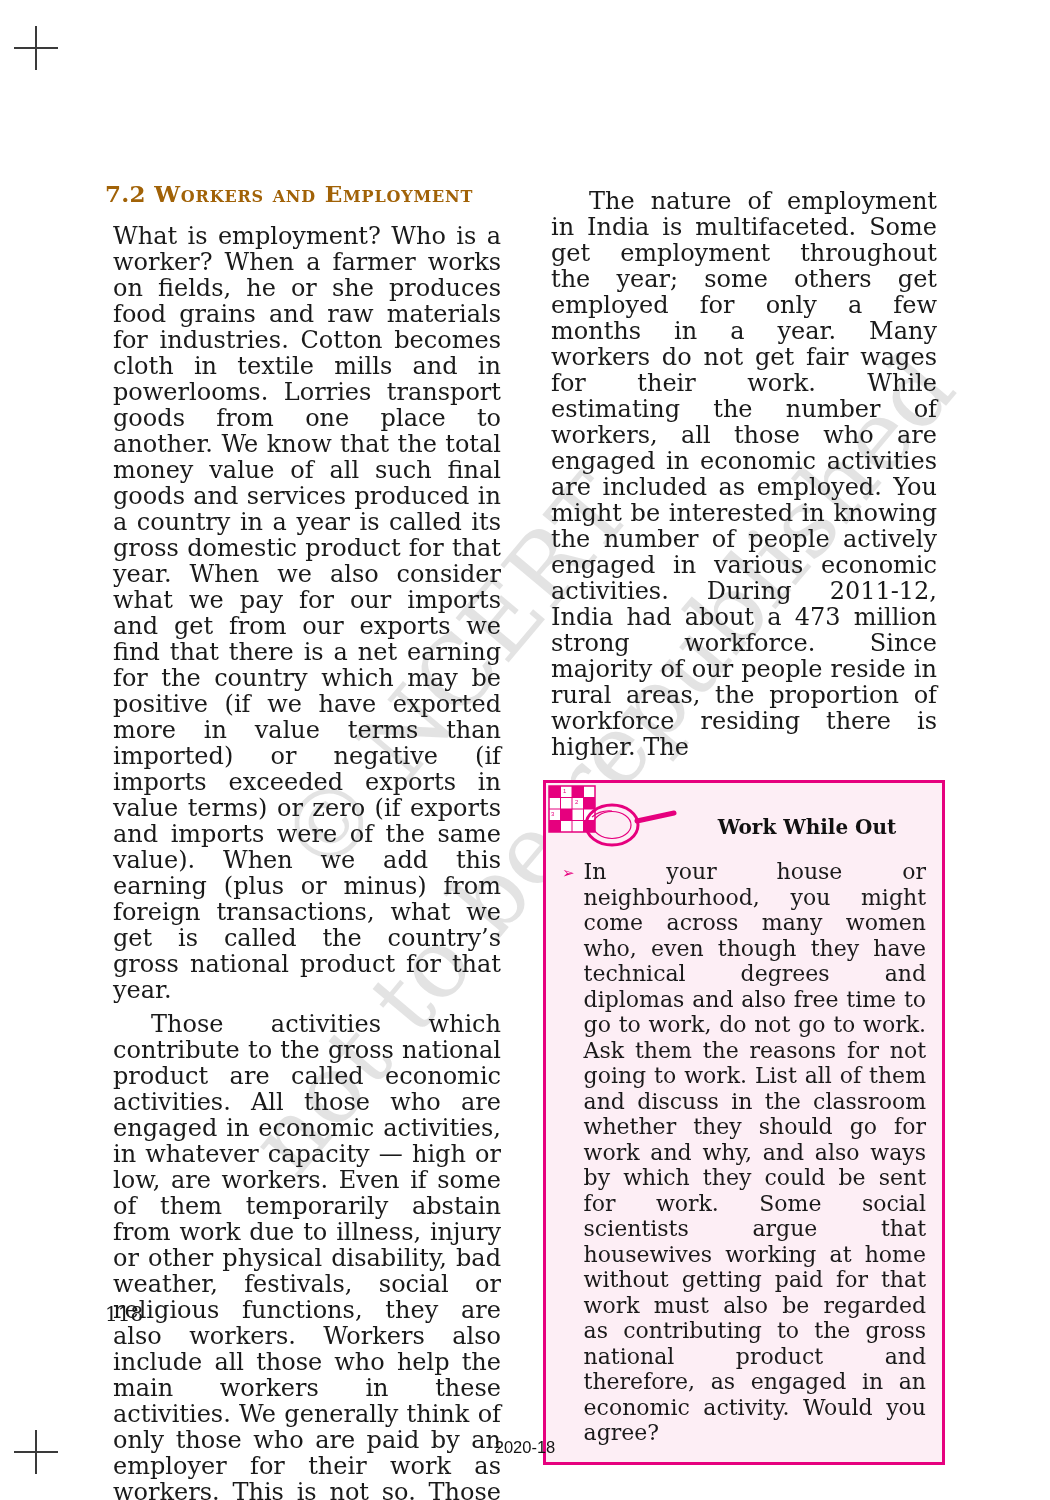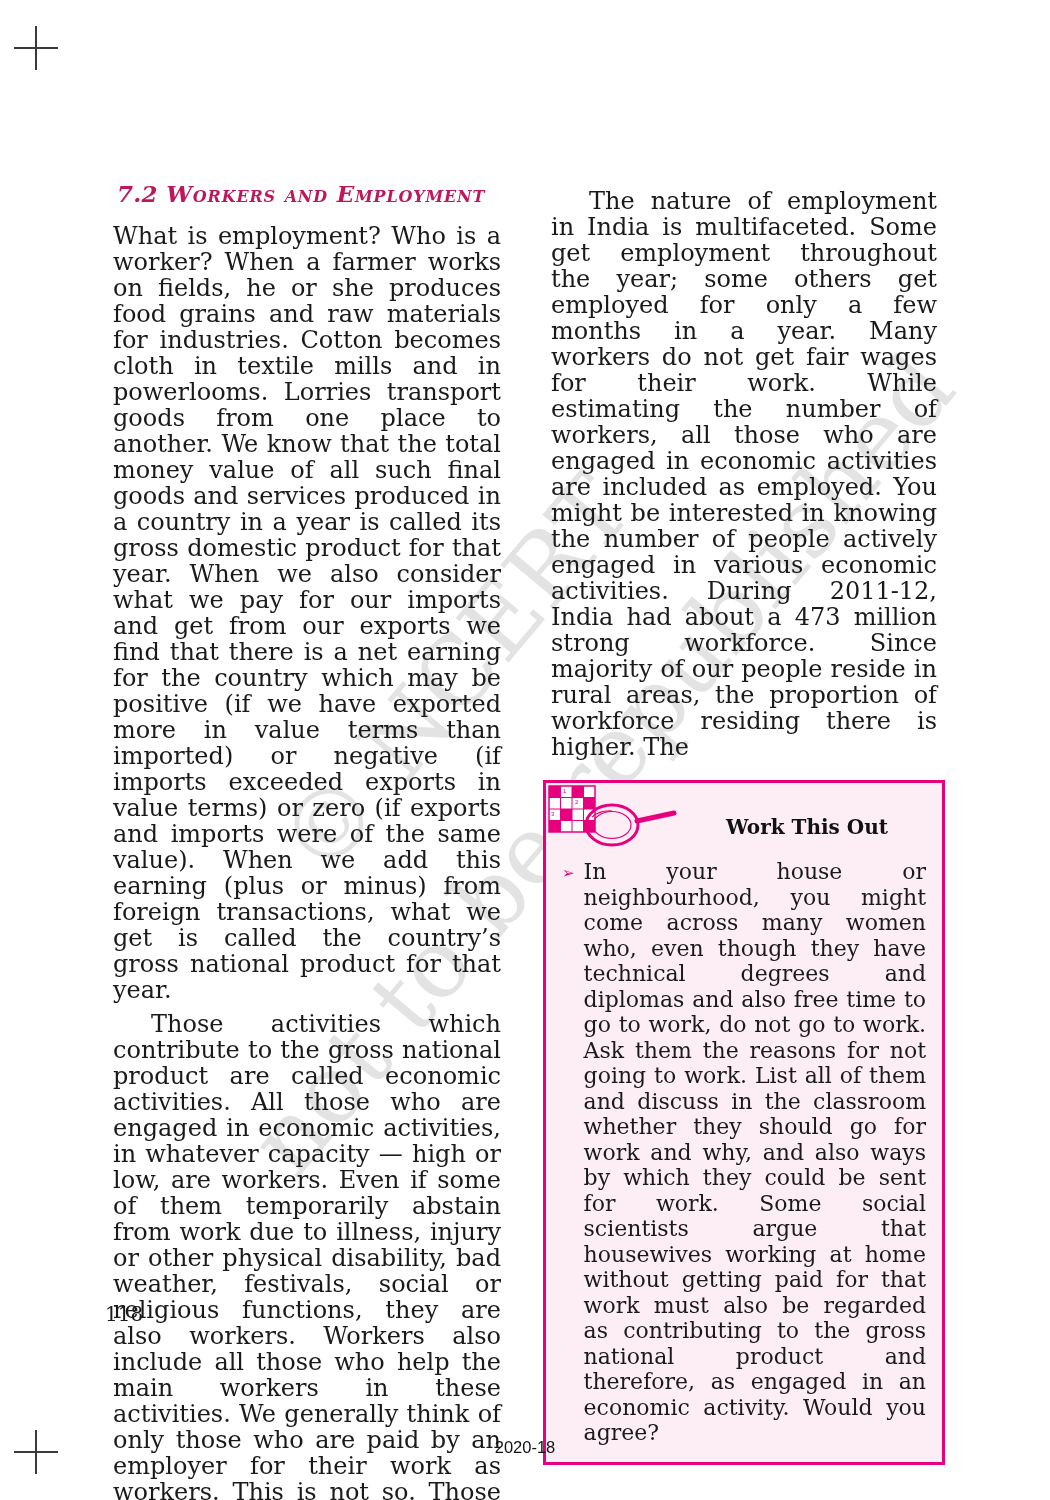--- a/index.html
+++ b/index.html
@@ -58,26 +58,25 @@
     top: 180px;
     width: 840px;
     z-index: 2;
     display: flex;
     gap: 34px;
   }
   .col-left  { width: 404px; }
   .col-right { width: 402px; }
 
   .section-heading {
-    margin: 0 0 16px 12px;
-    color: #be185d;
+    margin: 0 0 16px 0;
+    color: #a16207;
     font-size: 23px;
     font-weight: bold;
     letter-spacing: 0.3px;
-    font-style: italic;
   }
   .section-heading .sec-title {
     font-variant: small-caps;
     letter-spacing: 0.8px;
   }
 
   p.para {
     margin: 8px;
     font-size: 24px;
     line-height: 26px;
@@ -212,21 +211,21 @@
           </svg>
         </span>
         <span class="magnifier-icon">
           <svg width="96" height="52" viewBox="0 0 96 52">
             <ellipse cx="30" cy="26" rx="26" ry="20" fill="none" stroke="#e6007e" stroke-width="3"></ellipse>
             <ellipse cx="30" cy="26" rx="19" ry="13.5" fill="none" stroke="#e6007e" stroke-width="1.2"></ellipse>
             <line x1="55" y1="22" x2="92" y2="14" stroke="#e6007e" stroke-width="5" stroke-linecap="round"></line>
             <path d="M10 18 q8 -7 20 -6" fill="none" stroke="#e6007e" stroke-width="1.2"></path>
           </svg>
         </span>
-        <span class="box-title">Work This Out</span>
+        <span class="box-title">Work While Out</span>
       </div>
       <div class="box-body">
         <span class="box-bullet">➢</span>
         <p class="box-text">In your house or neighbourhood, you might come across many women who, even though they have technical degrees and diplomas and also free time to go to work, do not go to work. Ask them the reasons for not going to work. List all of them and discuss in the classroom whether they should go for work and why, and also ways by which they could be sent for work.  Some social scientists argue that housewives working at home without getting paid for that work must also be regarded as contributing to the gross national product and therefore, as engaged in an economic activity. Would you agree?</p>
       </div>
     </div>
   </div>
 
 </div>
 

